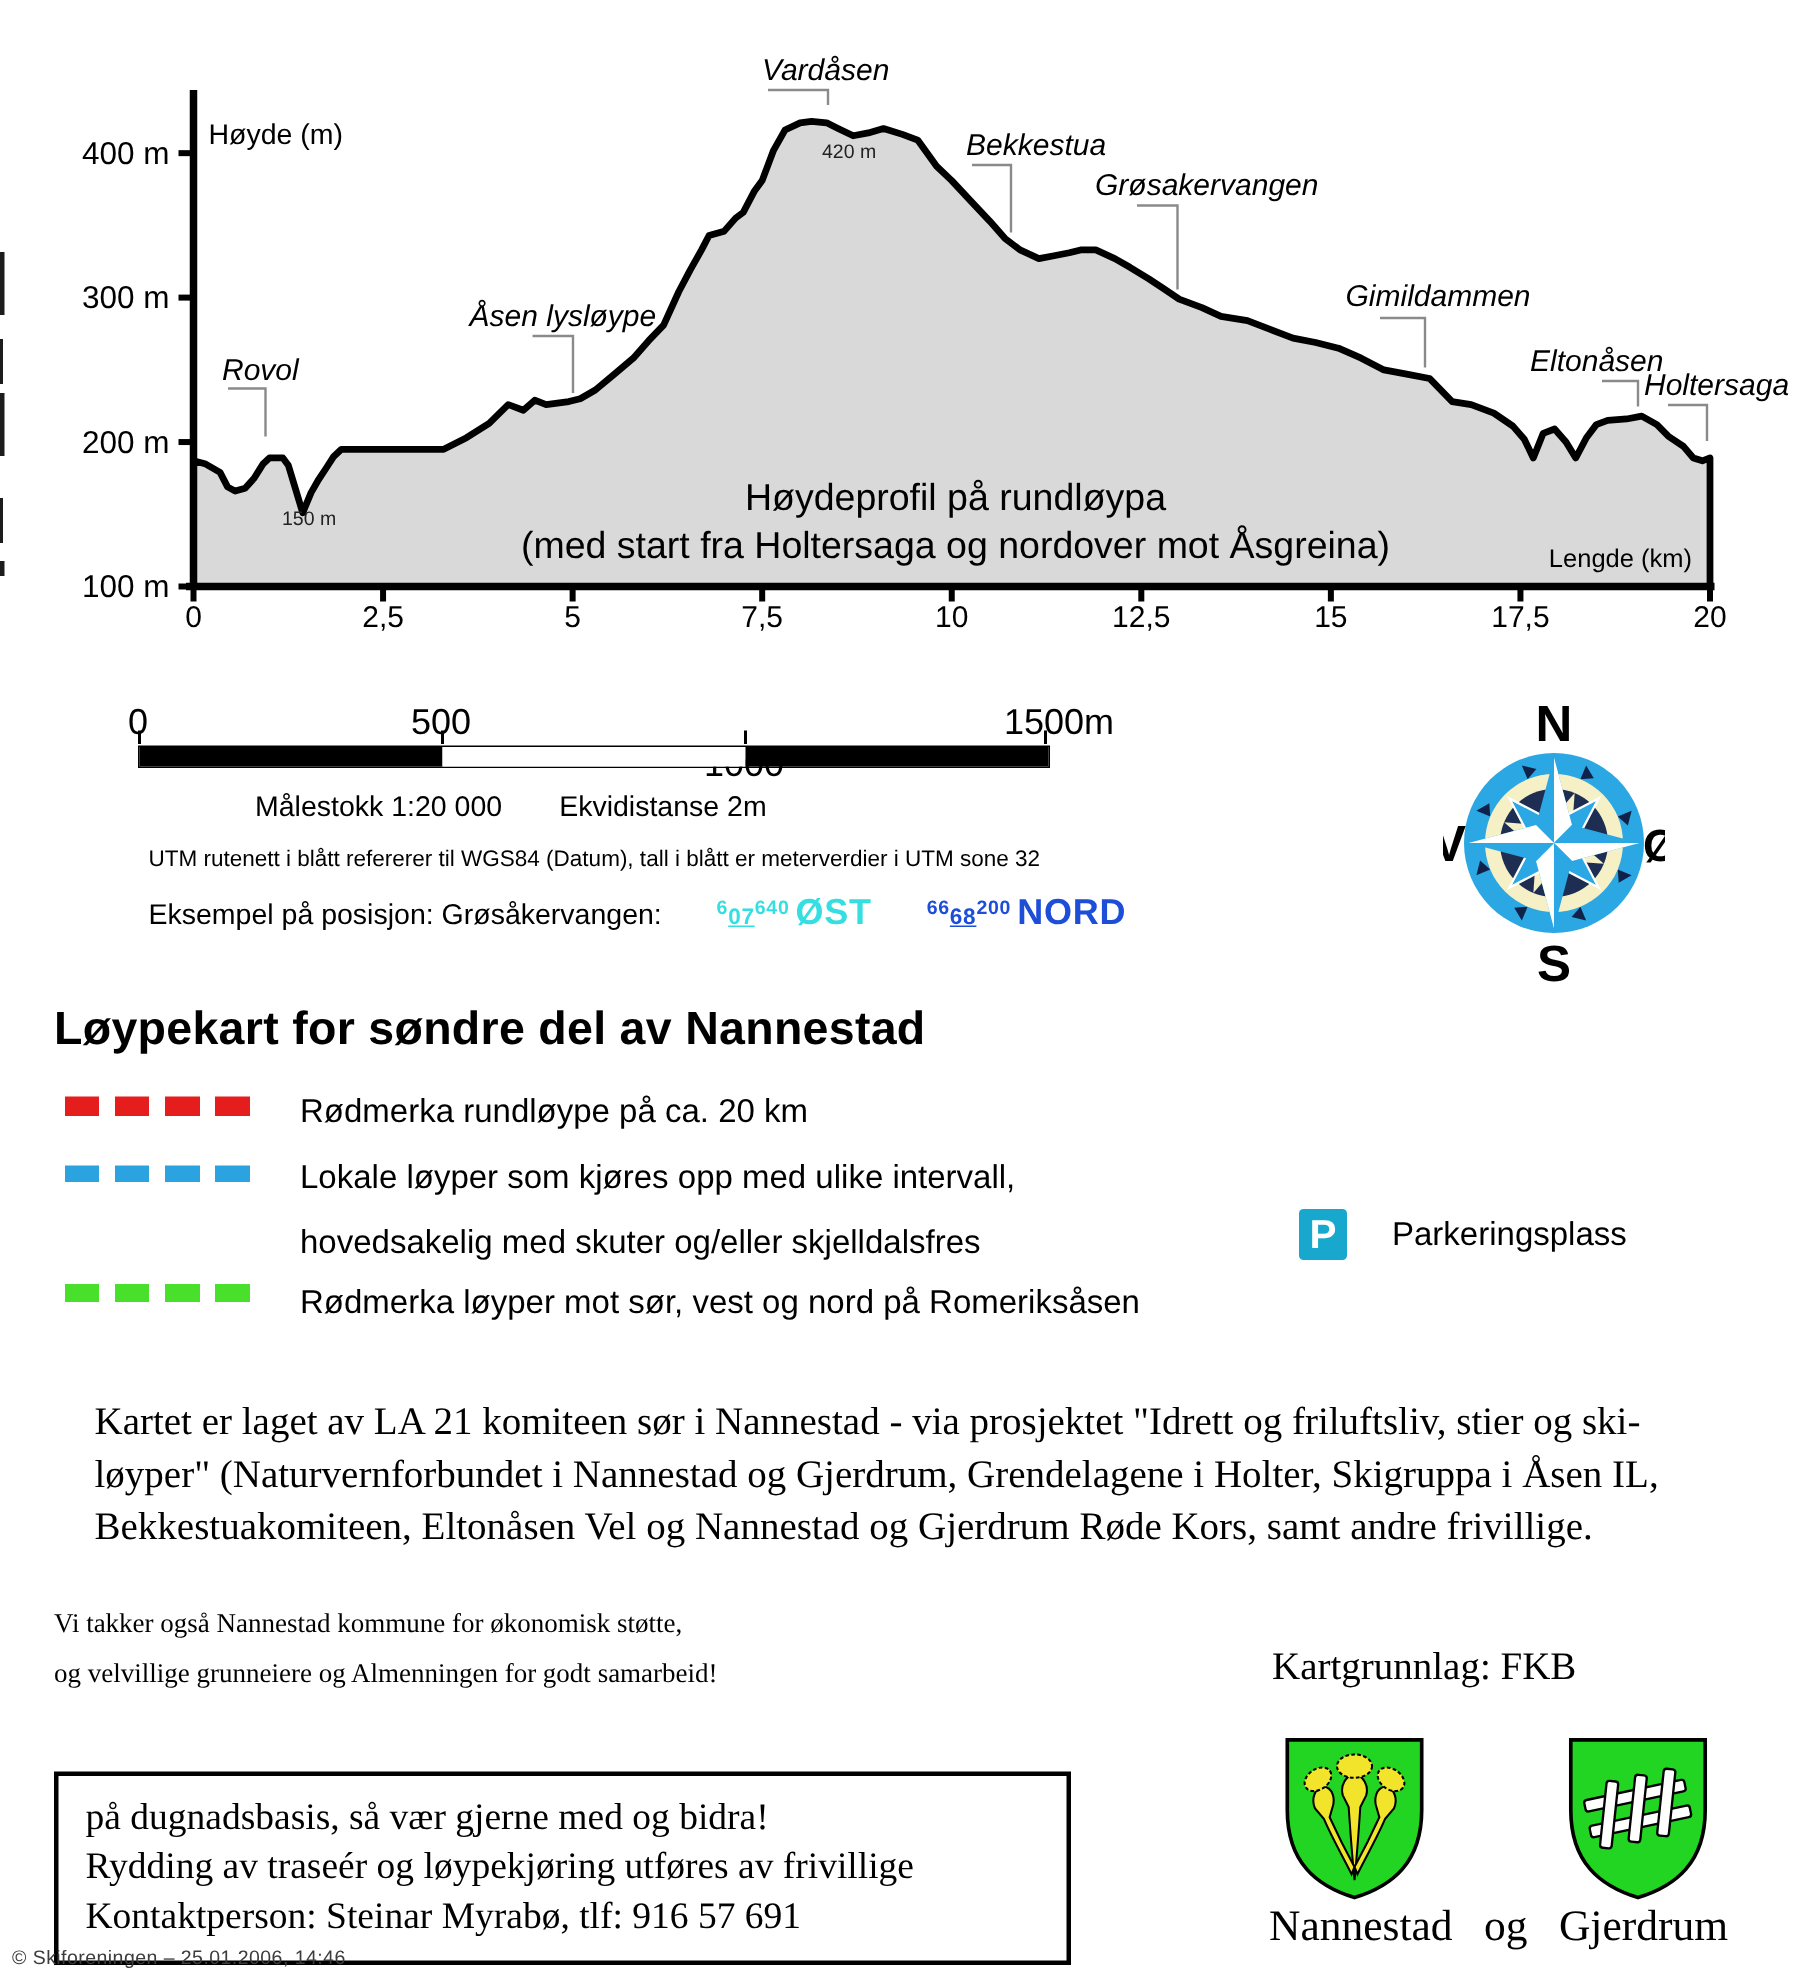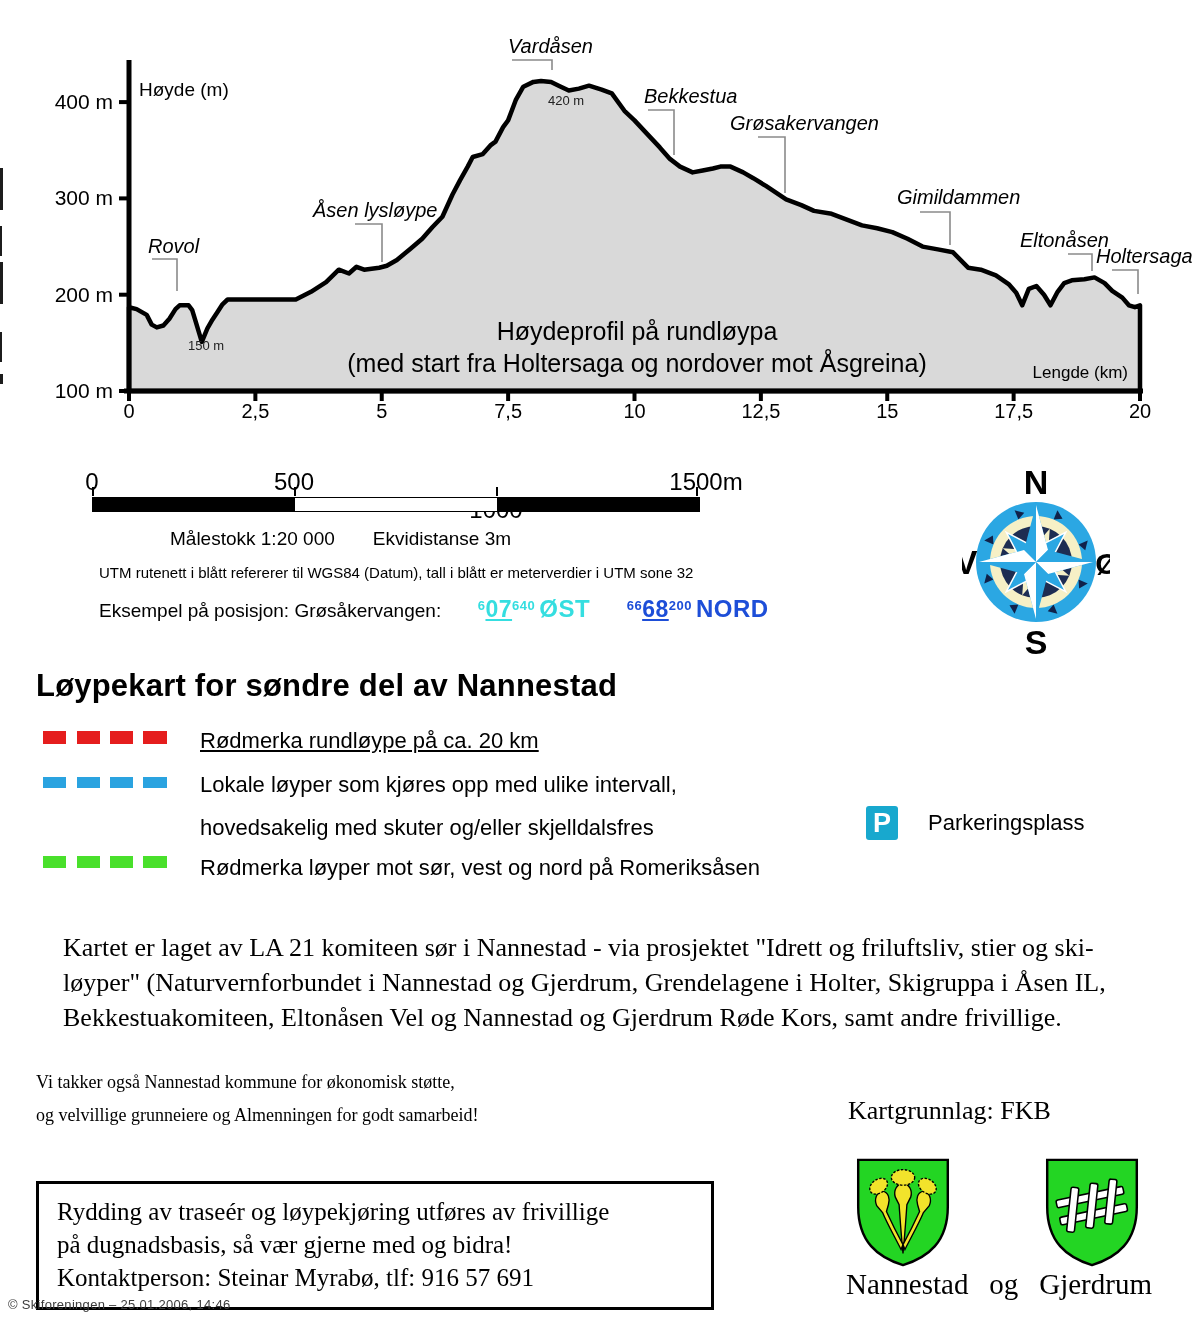--- a/index.html
+++ b/index.html
@@ -11,21 +11,21 @@
   .sb-label{position:absolute;transform:translateX(-50%);font-size:24px;}
   #scalebar{left:92px;top:497px;width:606px;height:13px;border:1.5px solid #000;display:flex;}
   #scalebar .seg{height:100%;flex:0 0 202px;}
   .sb-tick{position:absolute;width:2px;height:9px;background:#000;top:487px;}
   #sb-caption{left:170px;top:528px;font-size:19px;}
   #sb-caption span{margin-right:38px;}
   
   #utm1{left:99px;top:564px;font-size:15px;}
   #utm2{left:99px;top:595px;font-size:19px;}
   .utm-cyan{font-weight:bold;letter-spacing:.5px;}
-  .utm-big{font-size:23px;text-decoration:underline;}
+  .utm-big{font-size:15px;text-decoration:underline;}
   .utm-sup{font-size:13px;vertical-align:7px;}
   .utm-word{font-size:24px;margin-left:4px;}
   .utm-gap{display:inline-block;width:26px;}
   
   #compass{left:962px;top:440px;}
   
   #legend-title{left:36px;top:668px;font-size:31px;font-weight:bold;letter-spacing:.2px;}
   .dash{position:absolute;left:43px;width:124px;}
   .leg-text{position:absolute;left:200px;font-size:22px;}
   #p-icon{left:866px;top:806px;width:32px;height:34px;border-radius:3px;color:#fff;
@@ -117,21 +117,21 @@
   <div class="sb-tick" style="left:92px;"></div>
   <div class="sb-tick" style="left:294px;"></div>
   <div class="sb-tick" style="left:496px;"></div>
   <div class="sb-tick" style="left:696px;"></div>
   <div id="scalebar" class="abs">
     <div class="seg" style="background:#000;"></div>
     <div class="seg" style="background:#fff;"></div>
     <div class="seg" style="background:#000;"></div>
   </div>
   <div id="sb-caption" class="abs">
-    <span>Målestokk  1:20 000</span><span>Ekvidistanse 3m</span>
+    <span>Målestokk  1:20 000</span><span>Ekvidistanse 2m</span>
   </div>
 
   <div id="utm1" class="abs">UTM rutenett i blått refererer til WGS84 (Datum), tall i blått er meterverdier i UTM sone 32</div>
   <div id="utm2" class="abs">
     <span>Eksempel på posisjon: Grøsåkervangen:</span>
     <span class="utm-gap"></span>
     <span class="utm-cyan" style="color: rgb(53, 222, 224);"><span class="utm-sup">6</span><span class="utm-big">07</span><span class="utm-sup">640</span><span class="utm-word">ØST</span></span>
     <span class="utm-gap"></span>
     <span class="utm-cyan" style="color: #1d4ed8;"><span class="utm-sup">66</span><span class="utm-big">68</span><span class="utm-sup">200</span><span class="utm-word">NORD</span></span>
   </div>
@@ -192,21 +192,21 @@
       <text x="0" y="-68" text-anchor="middle" font-size="34" font-weight="bold">N</text>
       <text x="0" y="92" text-anchor="middle" font-size="34" font-weight="bold">S</text>
       <text x="-70" y="12" text-anchor="middle" font-size="34" font-weight="bold">V</text>
       <text x="71" y="12" text-anchor="middle" font-size="30" font-weight="bold">Ø</text>
     </g>
   </svg>
 
   <div id="legend-title" class="abs">Løypekart for søndre del av Nannestad</div>
 
   <div class="dash" style="top: 731px; height: 13px; background-image: repeating-linear-gradient(90deg, rgb(229, 29, 29) 0px, rgb(229, 29, 29) 23px, transparent 23px, transparent 33.5px);"></div>
-  <div class="leg-text" style="top:728px;text-decoration:underline;">Rødmerka rundløype på ca. 20 km</div>
+  <div class="leg-text" style="top:728px;">Rødmerka rundløype på ca. 20 km</div>
 
   <div class="dash" style="top: 777px; height: 11px; background-image: repeating-linear-gradient(90deg, rgb(42, 163, 224) 0px, rgb(42, 163, 224) 23px, transparent 23px, transparent 33.5px);"></div>
   <div class="leg-text" style="top:772px;">Lokale løyper som kjøres opp med ulike intervall,</div>
   <div class="leg-text" style="top:815px;">hovedsakelig med skuter og/eller skjelldalsfres</div>
 
   <div class="dash" style="top: 856px; height: 12px; background-image: repeating-linear-gradient(90deg, rgb(73, 224, 43) 0px, rgb(73, 224, 43) 23px, transparent 23px, transparent 33.5px);"></div>
   <div class="leg-text" style="top:855px;">Rødmerka løyper mot sør, vest og nord på Romeriksåsen</div>
 
   <div id="p-icon" class="abs" style="background: rgb(24, 168, 206);">P</div>
   <div id="p-label" class="abs">Parkeringsplass</div>
@@ -218,22 +218,22 @@
   </div>
 
   <div id="thanks" class="abs serif">
     <div>Vi takker også Nannestad kommune for økonomisk støtte,</div>
     <div>og velvillige grunneiere og Almenningen for godt samarbeid!</div>
   </div>
 
   <div id="kartgrunnlag" class="abs serif">Kartgrunnlag: FKB</div>
 
   <div id="notice-box" class="abs serif">
+    <div>på dugnadsbasis, så vær gjerne med og bidra!</div>
     <div>Rydding av traseér og løypekjøring utføres av frivillige</div>
-    <div>på dugnadsbasis, så vær gjerne med og bidra!</div>
     <div>Kontaktperson: Steinar Myrabø, tlf: 916 57 691</div>
   </div>
 
   <svg class="abs" style="left:853px;top:1156px;" width="100" height="112" viewBox="0 0 100 115">
     <path d="M4,4 H96 V52 C96 88 76 104 50 112 C24 104 4 88 4 52 Z" fill="#23D523" stroke="#000" stroke-width="2.5"></path>
     <g fill="#F2E32B" stroke="#000" stroke-width="1.4">
       <path d="M50 100 C48 80 47 64 46 50 L42 42 C40 35 44 29 50 27 C56 29 60 35 58 42 L54 50 C53 64 52 80 50 100 Z"></path>
       <path d="M48 96 C41 82 34 70 29 58 L23 51 C20 44 23 37 29 36 C35 37 37 44 35 50 L33 57 C38 68 44 80 50 91 Z"></path>
       <path d="M52 96 C59 82 66 70 71 58 L77 51 C80 44 77 37 71 36 C65 37 63 44 65 50 L67 57 C62 68 56 80 50 91 Z"></path>
       <ellipse cx="50" cy="22" rx="12" ry="8" stroke-dasharray="2.5 1.6"></ellipse>

